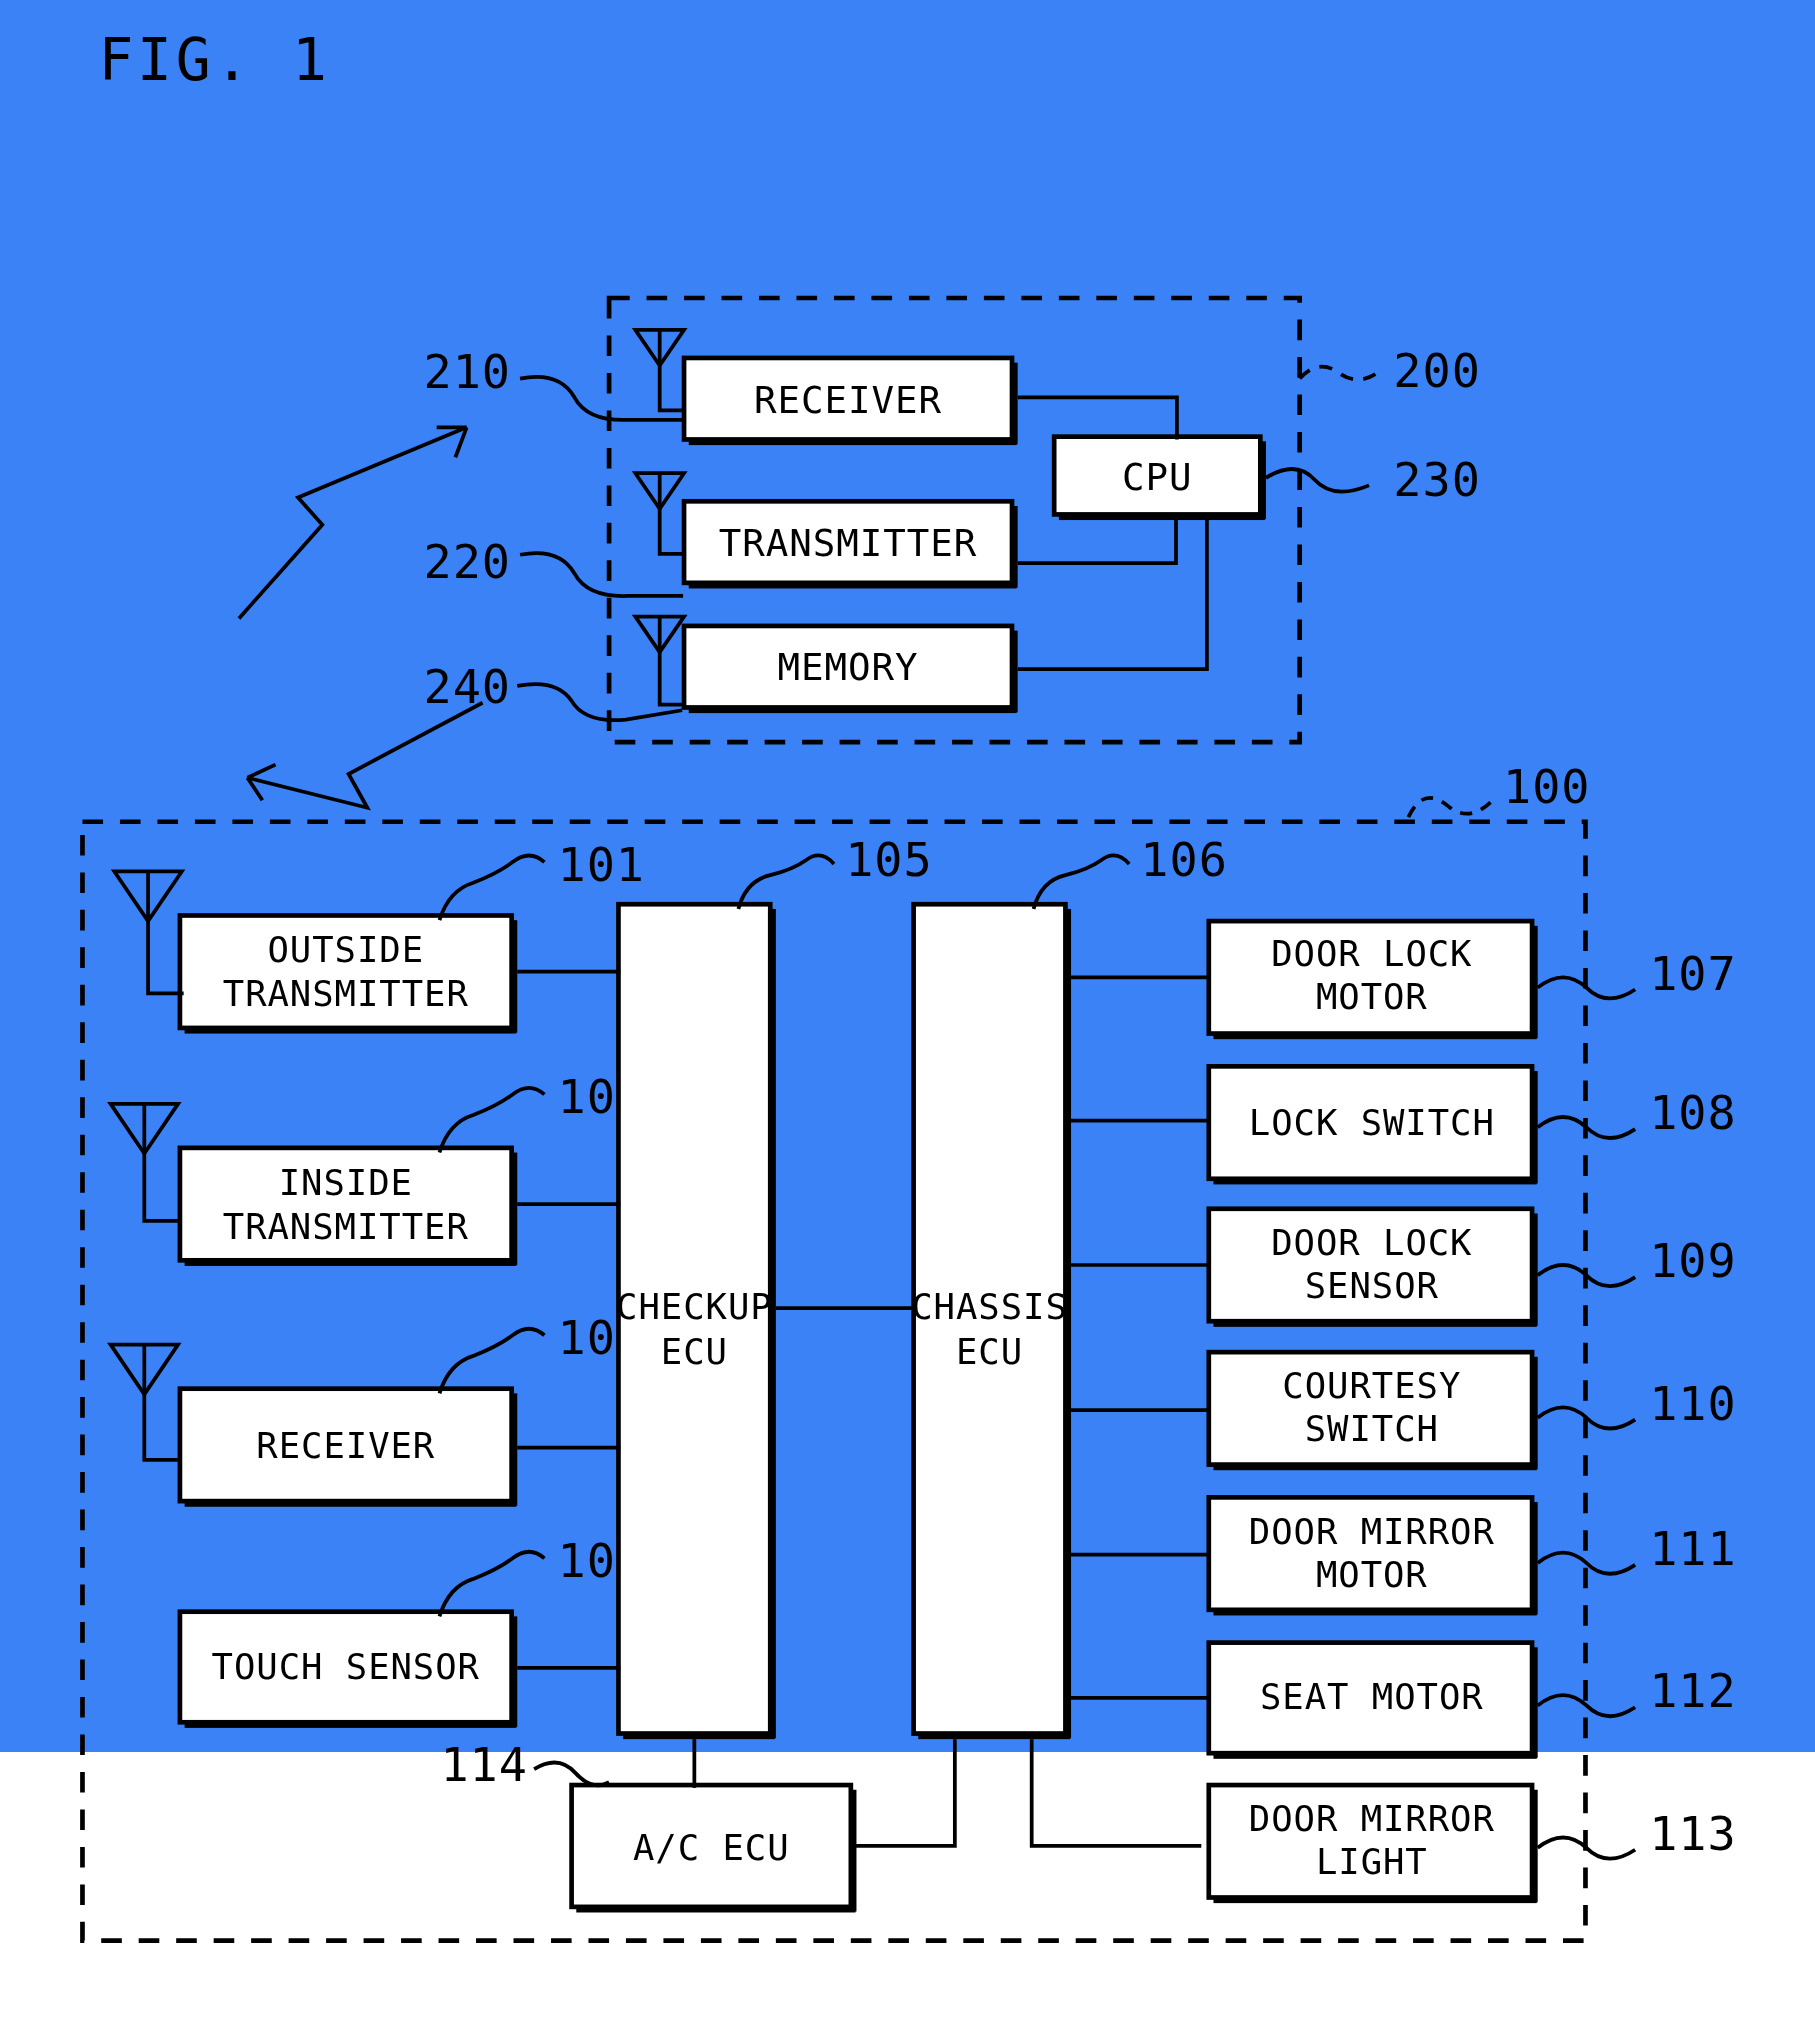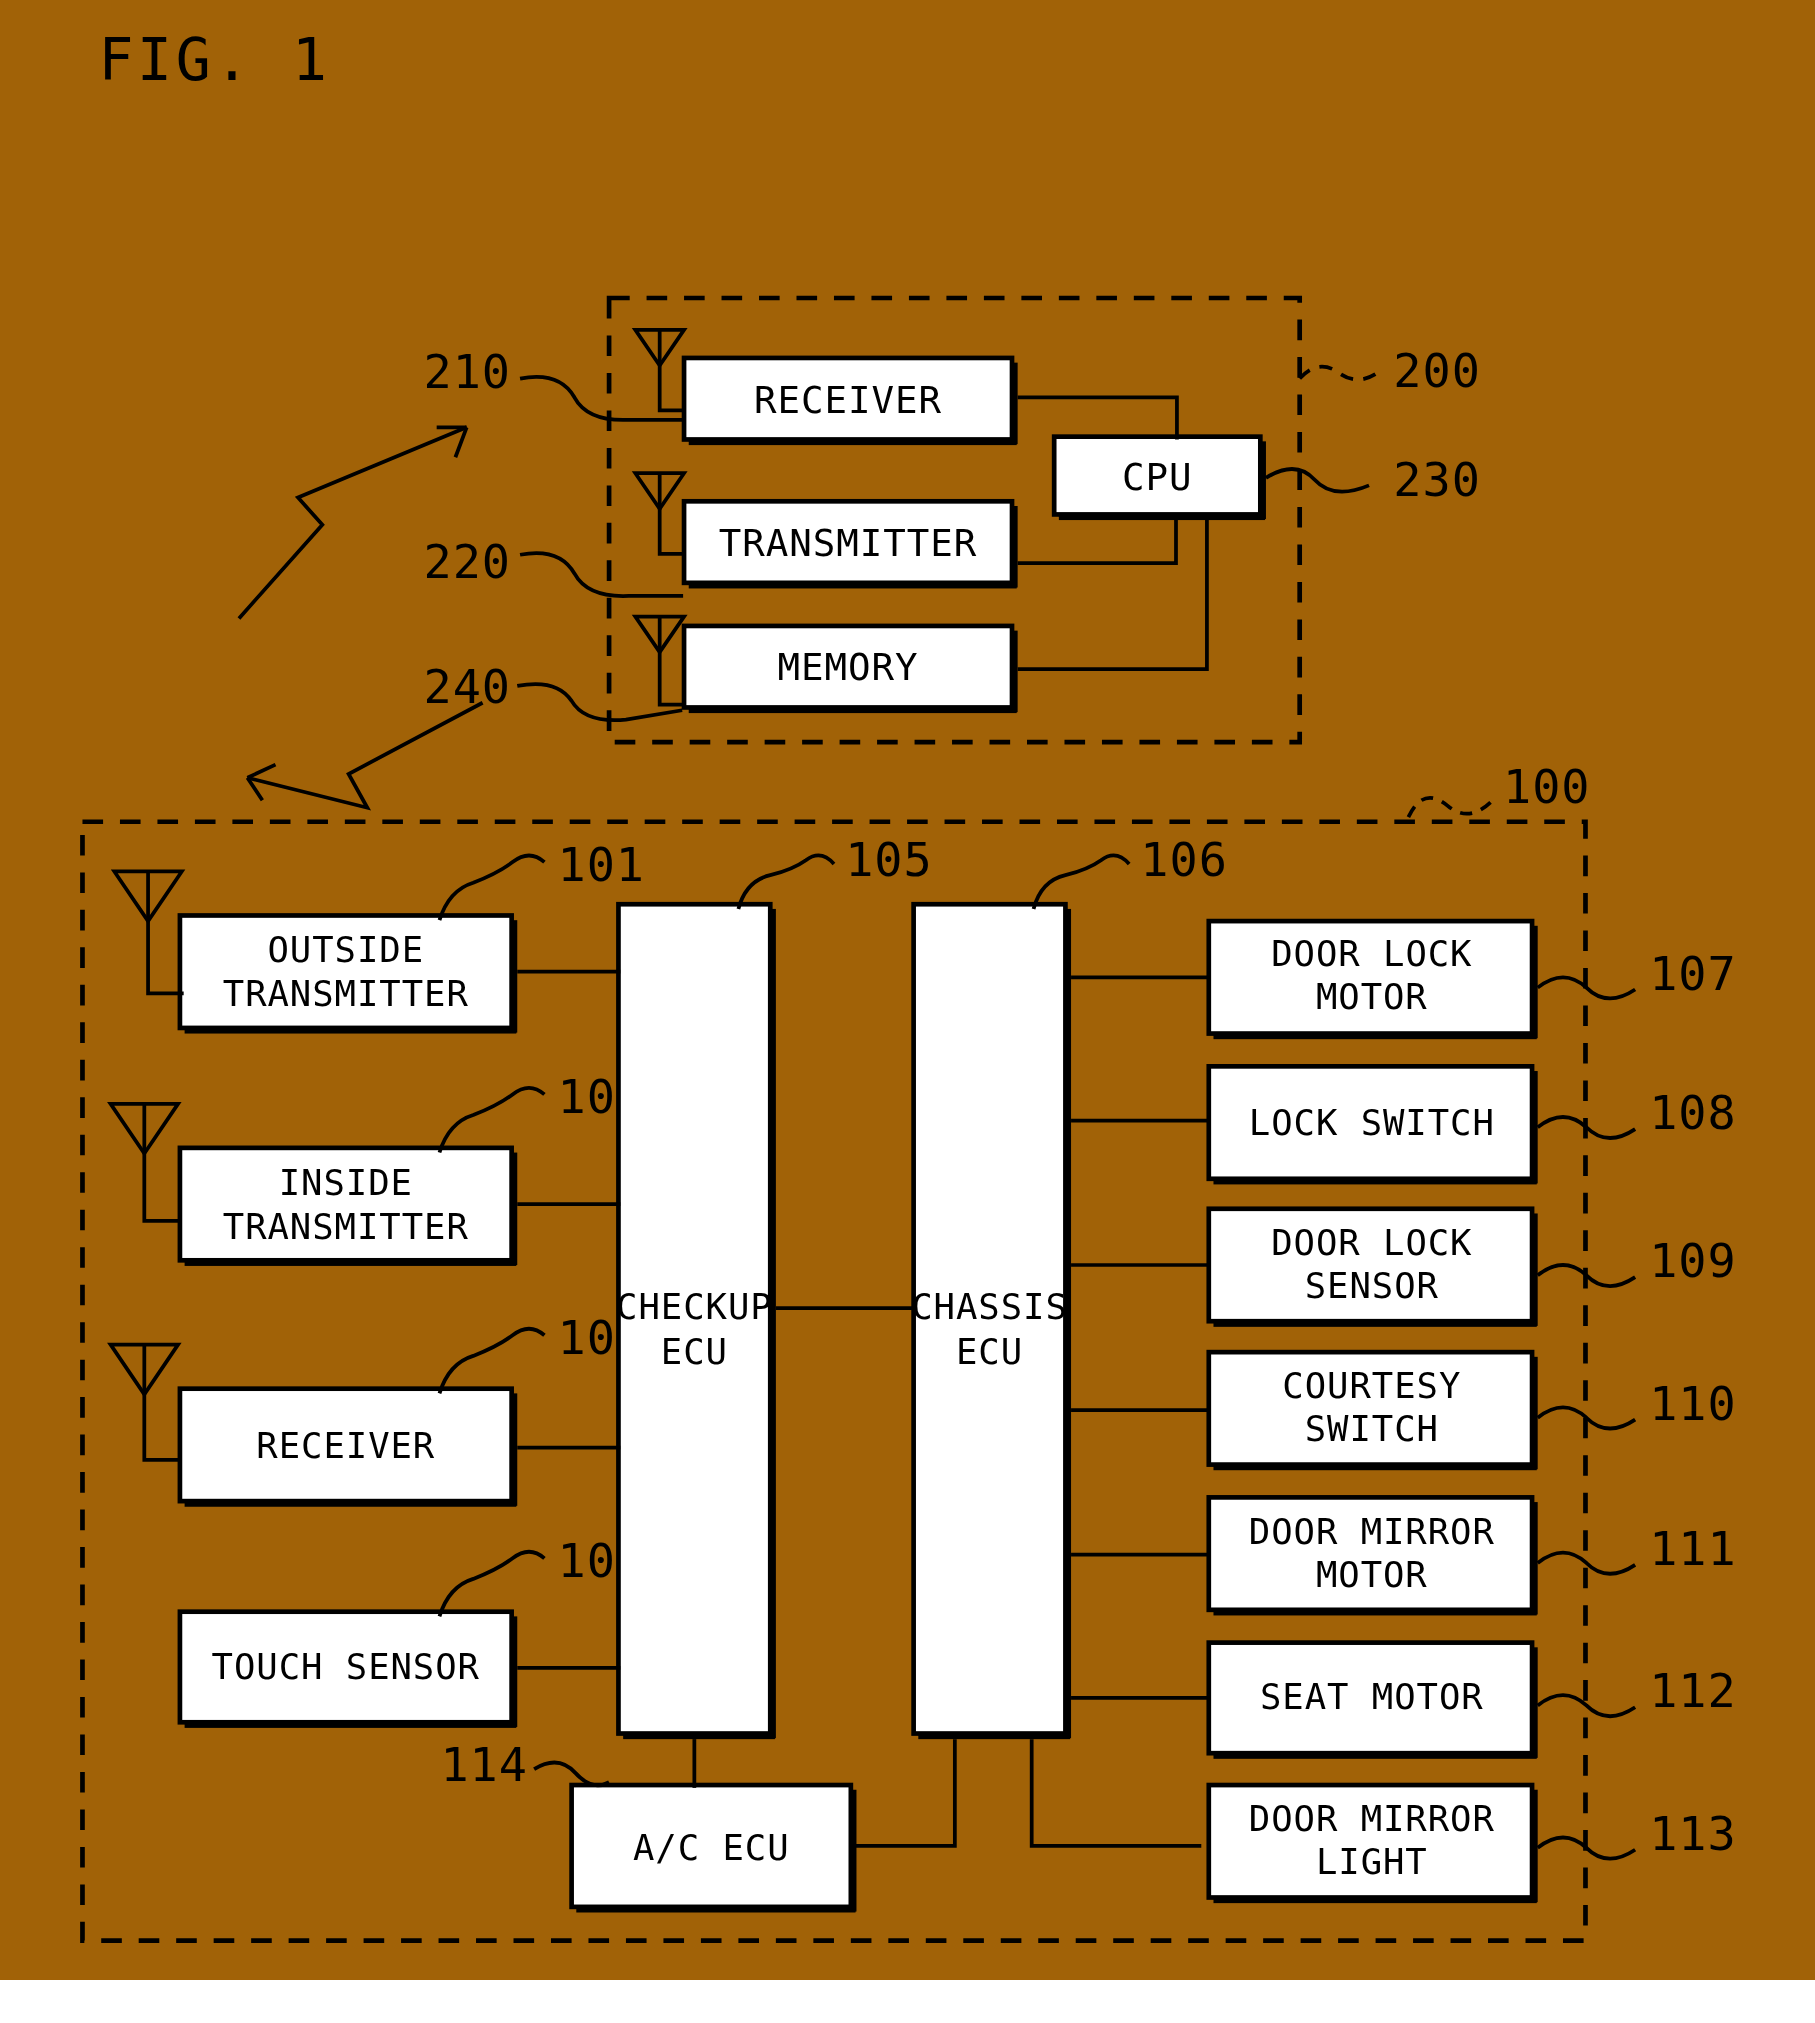--- a/index.html
+++ b/index.html
@@ -1,18 +1,18 @@
 <!DOCTYPE html>
 <html style="font-size:15px"><head>
 <meta charset="utf-8">
 <style>
   html,body{margin:0;padding:0;background:#ffffff;}
   body{width:1816px;height:2024px;overflow:hidden;
        font-family:"DejaVu Sans Mono","Liberation Mono",monospace;}
-  #stage{position:relative;width:1816px;height:1980px;background:#a16207;}
+  #stage{position:relative;width:1816px;height:1752px;background:#3b82f6;}
   svg{position:absolute;left:0;top:0;width:1816px;height:2024px;}
   .blk-label{font-family:"DejaVu Sans Mono","Liberation Mono",monospace;
              fill:#000;text-anchor:middle;dominant-baseline:central;
              letter-spacing:1px;}
   .ref-num{font-family:"DejaVu Sans Mono","Liberation Mono",monospace;
            fill:#000;dominant-baseline:central;letter-spacing:1px;}
   .fig-title{font-family:"DejaVu Sans Mono","Liberation Mono",monospace;
              fill:#000;font-size:62px;letter-spacing:4px;}
 </style>
 </head>

